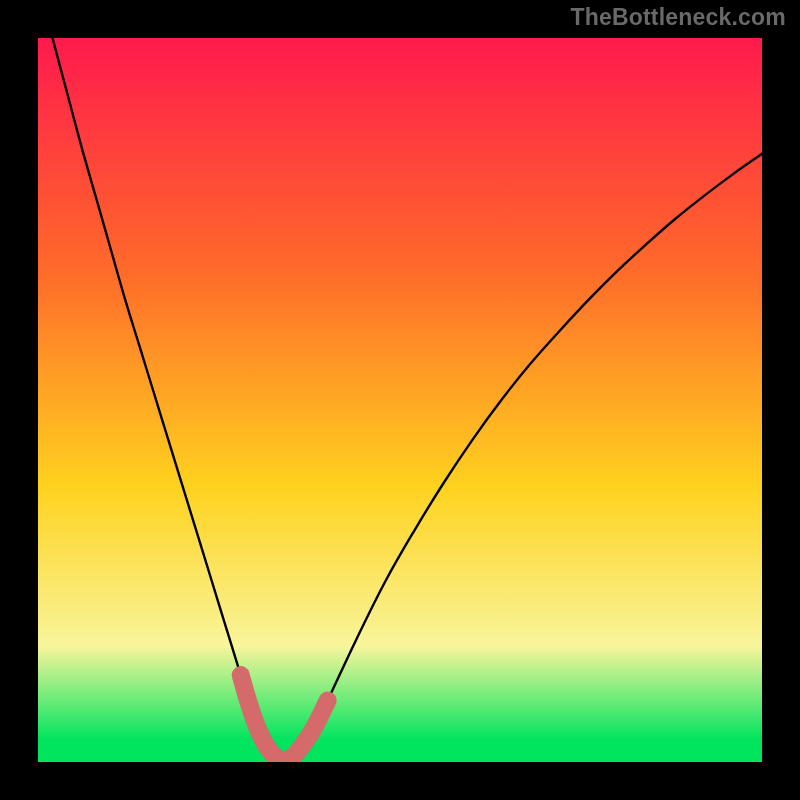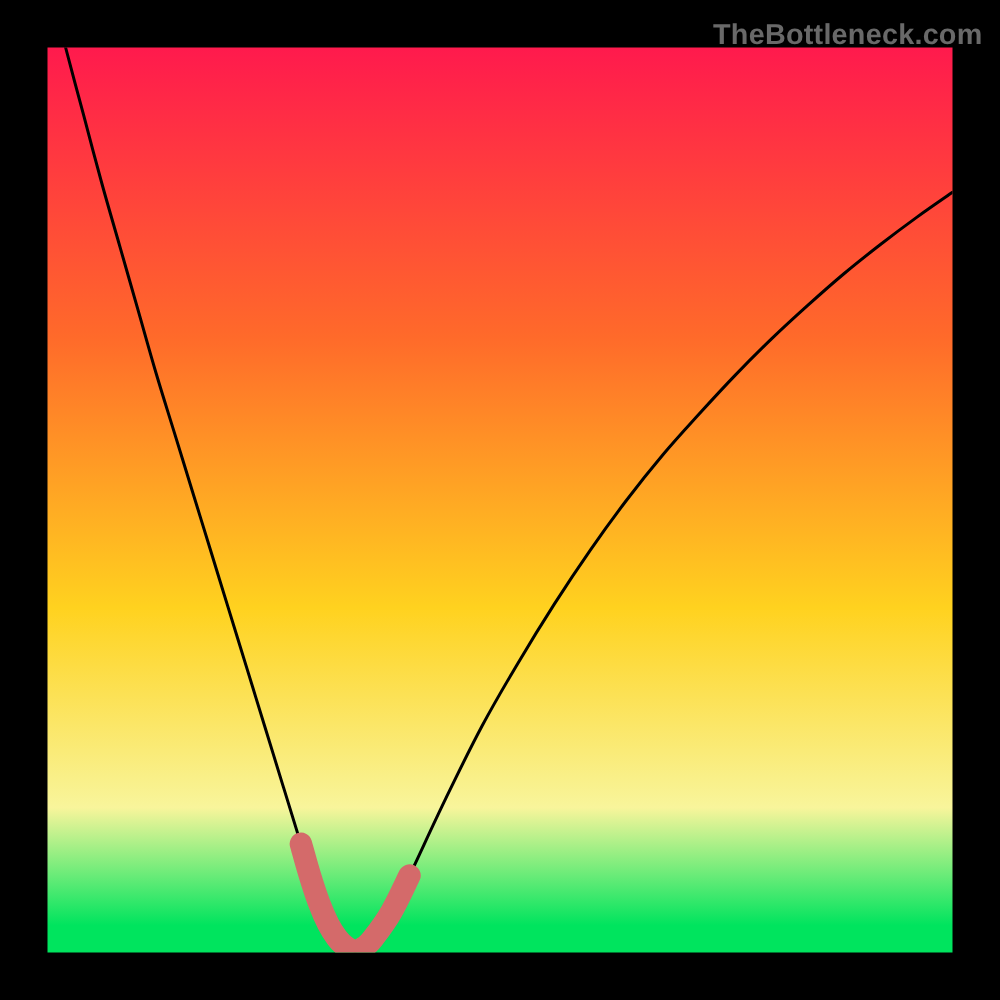--- a/index.html
+++ b/index.html
@@ -13,21 +13,21 @@
   .frame {
     position: absolute;
     left: 0;
     top: 0;
     width: 800px;
     height: 800px;
     background: #000;
   }
   .watermark {
     position: absolute;
-    top: 14px;
+    top: 4px;
     right: 14px;
     font-family: Arial, Helvetica, sans-serif;
     font-size: 23px;
     font-weight: 600;
     color: #696969;
     letter-spacing: 0.2px;
   }
   svg {
     position: absolute;
     left: 0;

